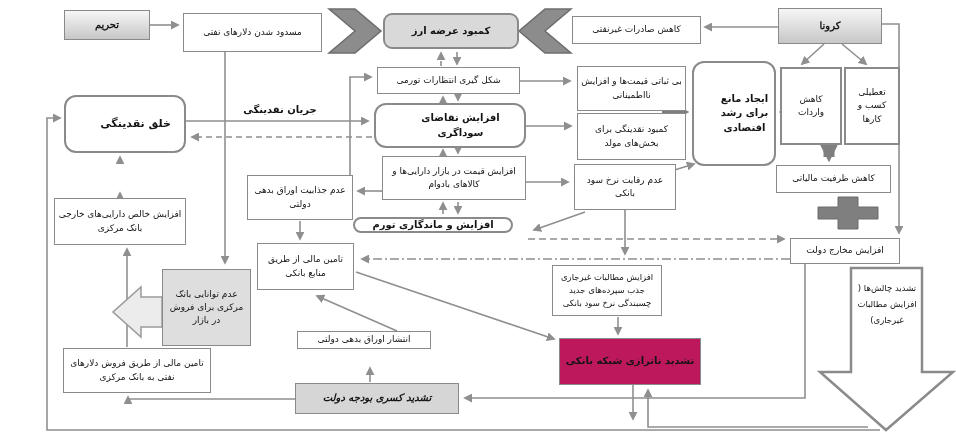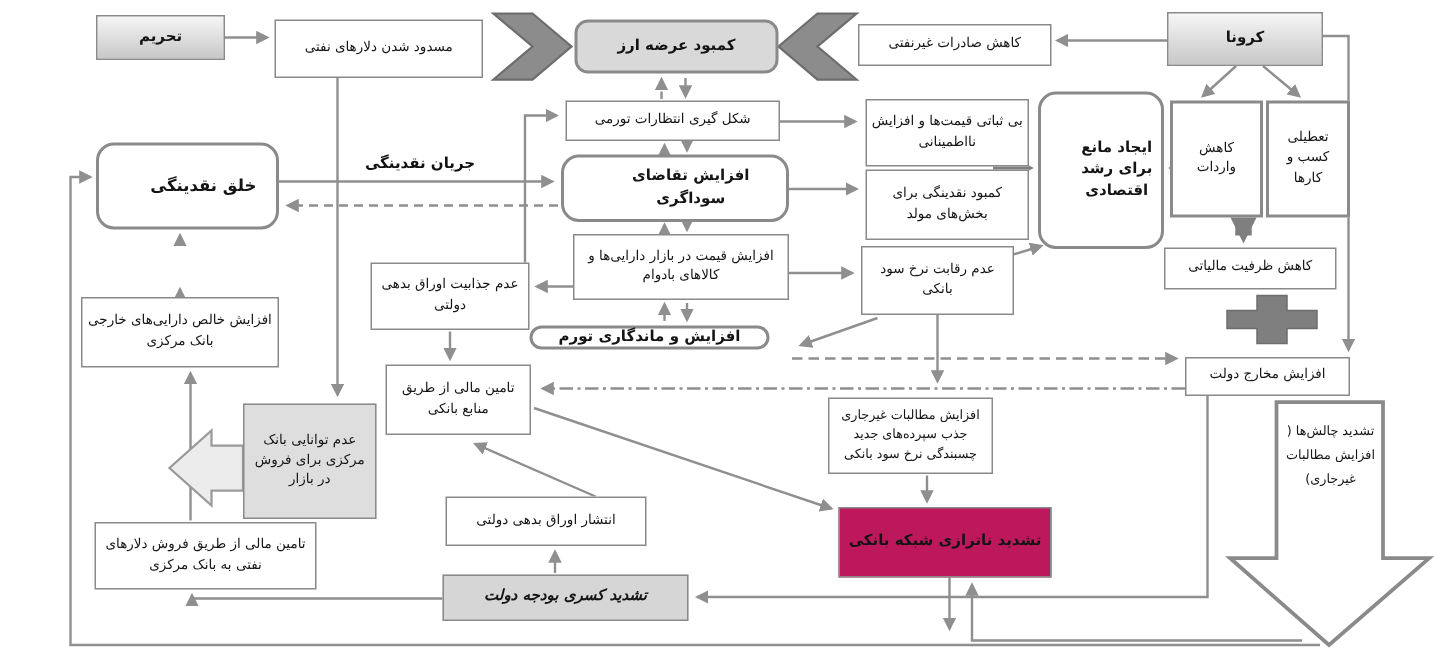--- a/index.html
+++ b/index.html
@@ -17,21 +17,21 @@
     text-align:center;font-size:9px;line-height:1.45;
     padding:2px 3px;color:#141414;
   }
   .b2{border-width:2px;}
   .rounded{border-radius:9px;}
   .rounded-lg{border-radius:12px;padding-left:24px;}
   .bold{font-weight:bold;}
   .fs10{font-size:10px;}
   .fs11{font-size:11px;}
   .fs8{font-size:8.5px;line-height:1.5;}
-  .grad{background:linear-gradient(#f6f6f6,#c7c7c7);}
+  .grad{background:linear-gradient(#f6f6f6,#c7c7c7);font-family:Liberation Serif, serif;}
   .grayfill{background:#d9d9d9;}
   .grayfill2{background:#dedede;}
   .imbfill{background:#be185d;}
   .deffill{background:#d6d6d6;font-style:italic;}
   .edge-label{
     position:absolute;z-index:3;font-weight:bold;font-size:10px;
     color:#111;text-align:center;
   }
   .bigarrow-text{
     position:absolute;z-index:3;font-size:8.5px;line-height:1.9;
@@ -225,21 +225,21 @@
     </div>
 
   <div class="node fs8" style="left:552px;top:265px;width:110px;height:51px">
     <span>افزایش مطالبات غیرجاری جذب سپرده‌های جدید چسبندگی نرخ سود بانکی</span>
     </div>
 
   <div class="node" style="left:63px;top:348px;width:148px;height:45px">
     <span>تامین مالی از طریق فروش دلارهای نفتی به بانک مرکزی</span>
     </div>
 
-  <div class="node" style="left:297px;top:331px;width:134px;height:33px">
+  <div class="node" style="left:297px;top:331px;width:134px;height:18px">
     <span>انتشار اوراق بدهی دولتی</span>
     </div>
 
   <div class="node imbfill bold fs10" style="left:559px;top:338px;width:142px;height:47px">
     <span>تشدید ناترازی شبکه بانکی</span>
     </div>
 
   <div class="node deffill bold fs10" style="left:295px;top:383px;width:164px;height:31px">
     <span>تشدید کسری بودجه دولت</span>
     </div>

